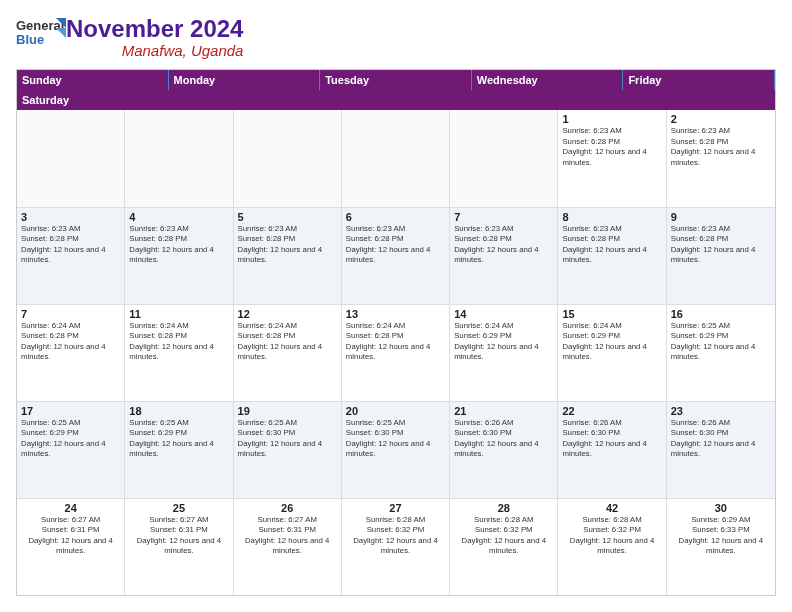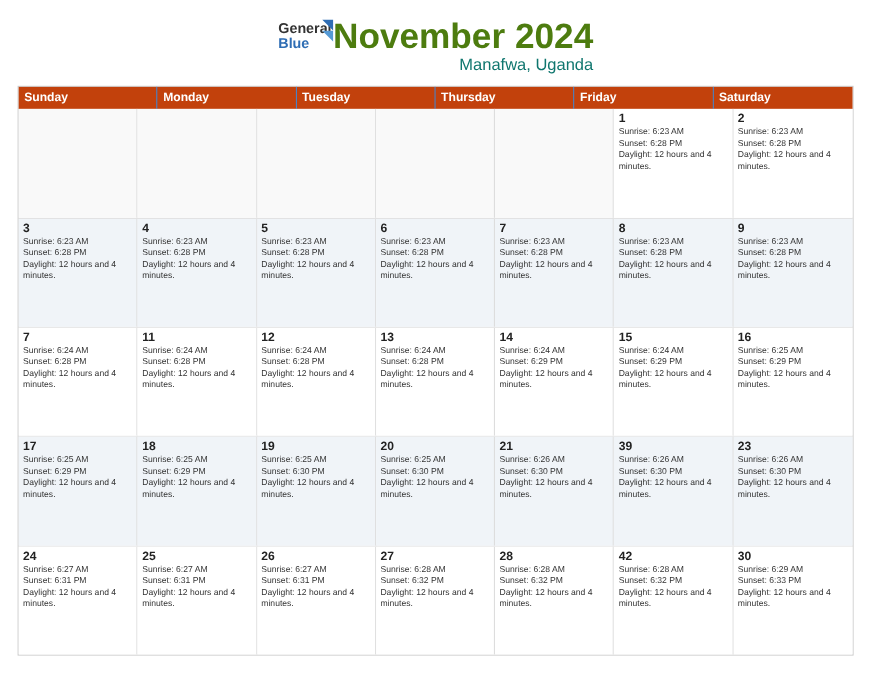--- a/index.html
+++ b/index.html
@@ -12,52 +12,53 @@
     }
     .page {
       width: 792px;
       height: 612px;
       padding: 16px;
       display: flex;
       flex-direction: column;
     }
     .header {
       display: flex;
-      justify-content: center;
+      justify-content: flex-start;
       align-items: flex-start;
       margin-bottom: 10px;
     }
     .logo {
       display: flex;
       align-items: center;
       gap: 2px;
     }
     .title-area {
       text-align: right;
     }
     .month-title {
-      font-size: 32px;
+      font-size: 24px;
       font-weight: bold;
-      color: #4d7c0f;
+      color: #4c1d95;
       line-height: 1.1;
     }
     .location {
       font-size: 15px;
-      color: #0f766e;
+      color: #b91c1c;
+      font-style: italic;
     }
     .calendar {
       flex: 1;
       display: flex;
       flex-direction: column;
       border: 1px solid #ccc;
     }
     .cal-header {
       display: grid;
-      grid-template-columns: repeat(6, 1fr);
-      background: #c2410c;
+      grid-template-columns: repeat(5, 1fr);
+      background: #701a75;
     }
     .cal-header-cell {
       color: #fff;
       font-size: 11px;
       font-weight: bold;
       padding: 4px 5px;
       text-align: left;
       border-right: 1px solid #4a82c4;
     }
     .cal-header-cell:last-child { border-right: none; }
@@ -65,21 +66,21 @@
       flex: 1;
       display: flex;
       flex-direction: column;
     }
     .cal-row {
       display: grid;
       grid-template-columns: repeat(7, 1fr);
       flex: 1;
       border-bottom: 1px solid #ddd;
     }
-    .cal-row:last-child { border-bottom: none; }
+    .cal-row:last-child { border-bottom: none; text-align: center; }
     .cal-cell {
       border-right: 1px solid #ddd;
       padding: 3px 4px;
       font-size: 8.5px;
       color: #333;
       background: #fff;
       vertical-align: top;
       min-height: 0;
     }
     .cal-cell:last-child { border-right: none; }
@@ -115,21 +116,21 @@
       <div class="month-title">November 2024</div>
       <div class="location">Manafwa, Uganda</div>
     </div>
   </div>
 
   <div class="calendar">
     <div class="cal-header">
     <div class="cal-header-cell">Sunday</div>
         <div class="cal-header-cell">Monday</div>
         <div class="cal-header-cell">Tuesday</div>
-        <div class="cal-header-cell">Thursday</div>
+        <div class="cal-header-cell">Wednesday</div>
         <div class="cal-header-cell">Friday</div>
         <div class="cal-header-cell">Saturday</div>
       </div>
     <div class="cal-body">
     <div class="cal-row">
           <div class="cal-cell empty"></div>
           <div class="cal-cell empty"></div>
           <div class="cal-cell empty"></div>
           <div class="cal-cell empty"></div>
           <div class="cal-cell empty"></div>
@@ -259,21 +260,21 @@
 Sunset: 6:30 PM
 Daylight: 12 hours and 4 minutes.</div>
           </div>
           <div class="cal-cell alt-row">
             <span class="day-num">21</span>
             <div class="cell-text" style="white-space: pre-line;">Sunrise: 6:26 AM
 Sunset: 6:30 PM
 Daylight: 12 hours and 4 minutes.</div>
           </div>
           <div class="cal-cell alt-row">
-            <span class="day-num">39</span>
+            <span class="day-num">22</span>
             <div class="cell-text" style="white-space: pre-line;">Sunrise: 6:26 AM
 Sunset: 6:30 PM
 Daylight: 12 hours and 4 minutes.</div>
           </div>
           <div class="cal-cell alt-row">
             <span class="day-num">23</span>
             <div class="cell-text" style="white-space: pre-line;">Sunrise: 6:26 AM
 Sunset: 6:30 PM
 Daylight: 12 hours and 4 minutes.</div>
           </div>

